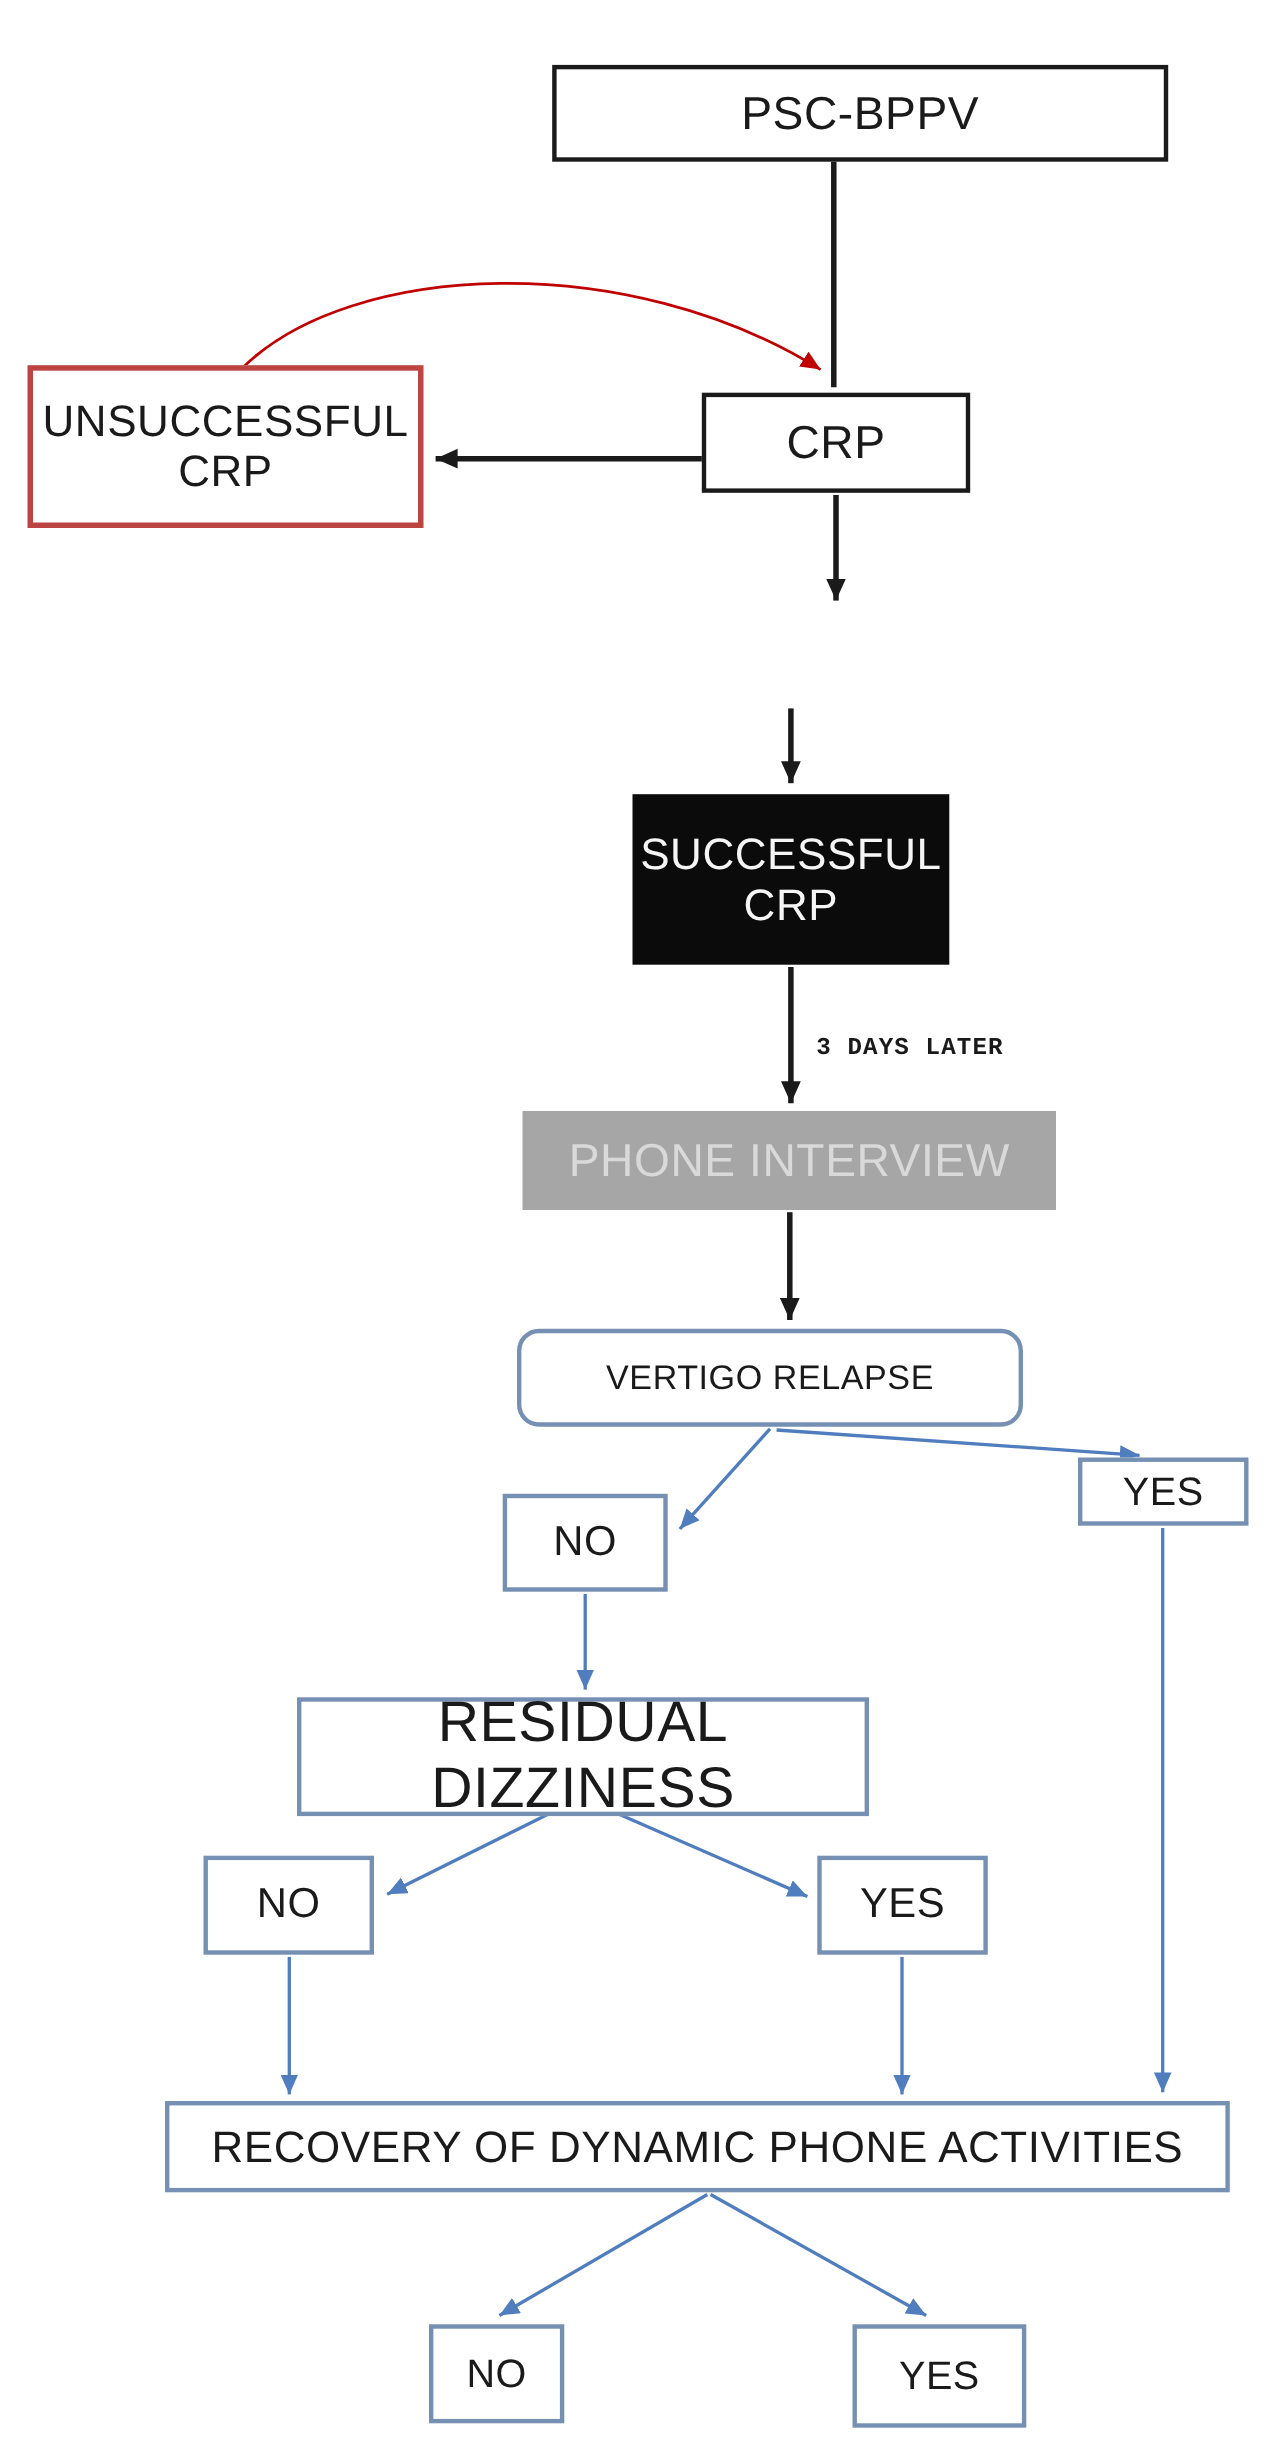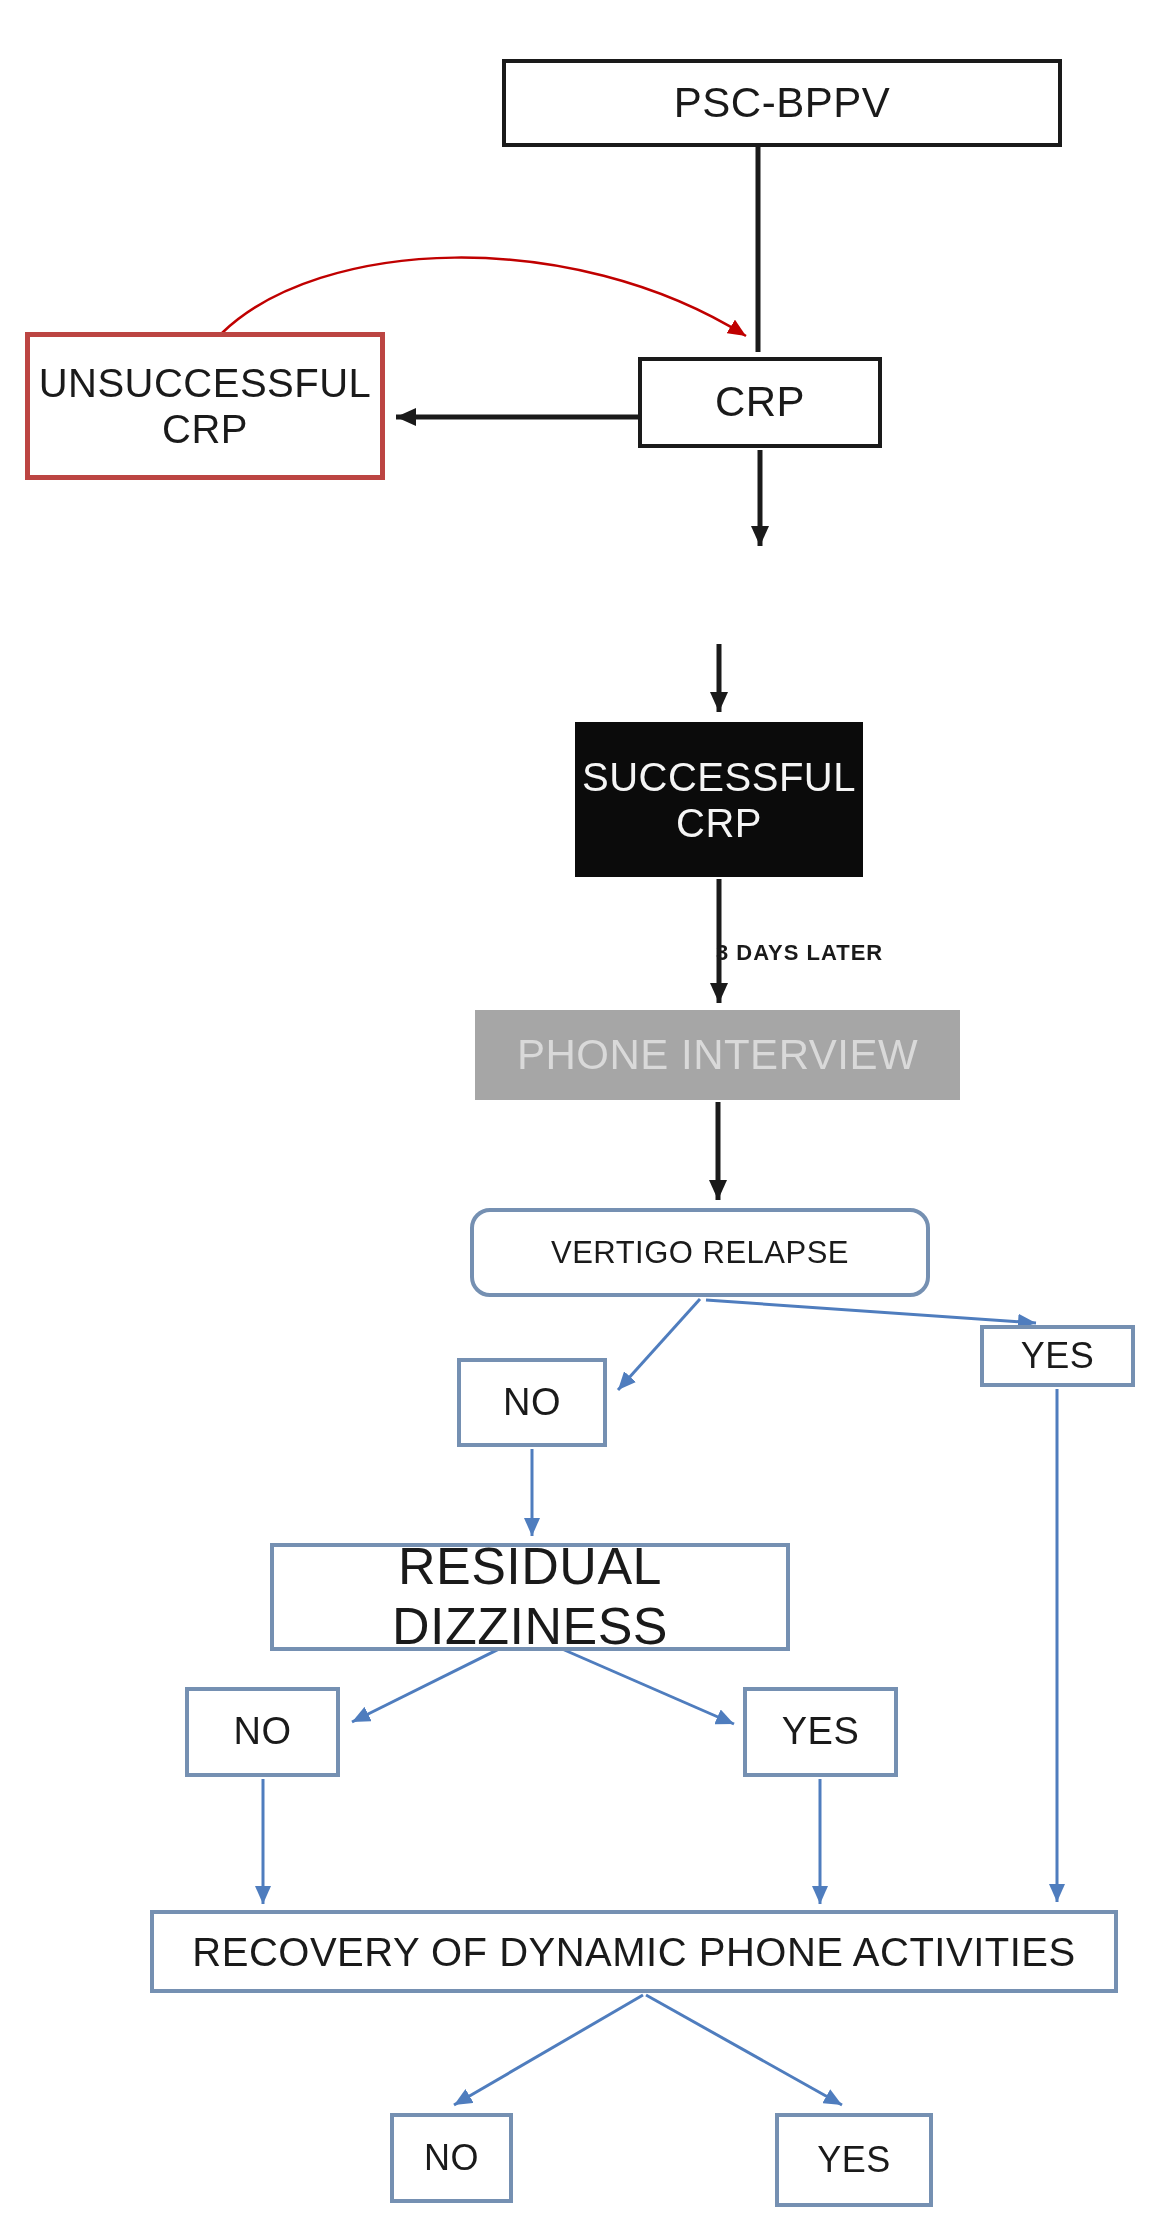--- a/index.html
+++ b/index.html
@@ -38,23 +38,23 @@
   #n-vyes       {left:980px;top:1325px;width:155px;height:62px; font-size:36px;}
   #n-residual   {left:270px;top:1543px;width:520px;height:108px; font-size:52px;}
   #n-rno        {left:185px;top:1687px;width:155px;height:90px; font-size:38px;}
   #n-ryes       {left:743px;top:1687px;width:155px;height:90px; font-size:38px;}
   #n-recovery   {left:150px;top:1910px;width:968px;height:83px; font-size:40px;}
   #n-recno      {left:390px;top:2113px;width:123px;height:90px; font-size:36px;}
   #n-recyes     {left:775px;top:2113px;width:158px;height:94px; font-size:36px;}
 
   .edge-label{
     position:absolute;z-index:2;
-    left:716px;top:940px;width:200px;
+    left:742px;top:940px;width:200px;
     font-size:22px;font-weight:bold;color:#1a1a1a;
-    letter-spacing:1px;white-space:nowrap;
+    letter-spacing:1px;white-space:nowrap;font-family:Liberation Mono, monospace;
   }
   .ln-black{stroke:var(--black,#1a1a1a);stroke-width:5;fill:none;}
   .ln-blue{stroke:var(--blue-arrow,#4f7dbe);stroke-width:3;fill:none;}
   .ln-red{stroke:var(--red-arrow,#c00000);stroke-width:2.5;fill:none;}
   .mk-black{fill:var(--black,#1a1a1a);}
   .mk-blue{fill:var(--blue-arrow,#4f7dbe);}
   .mk-red{fill:var(--red-arrow,#c00000);}
 </style>
 </head>
 <body>

